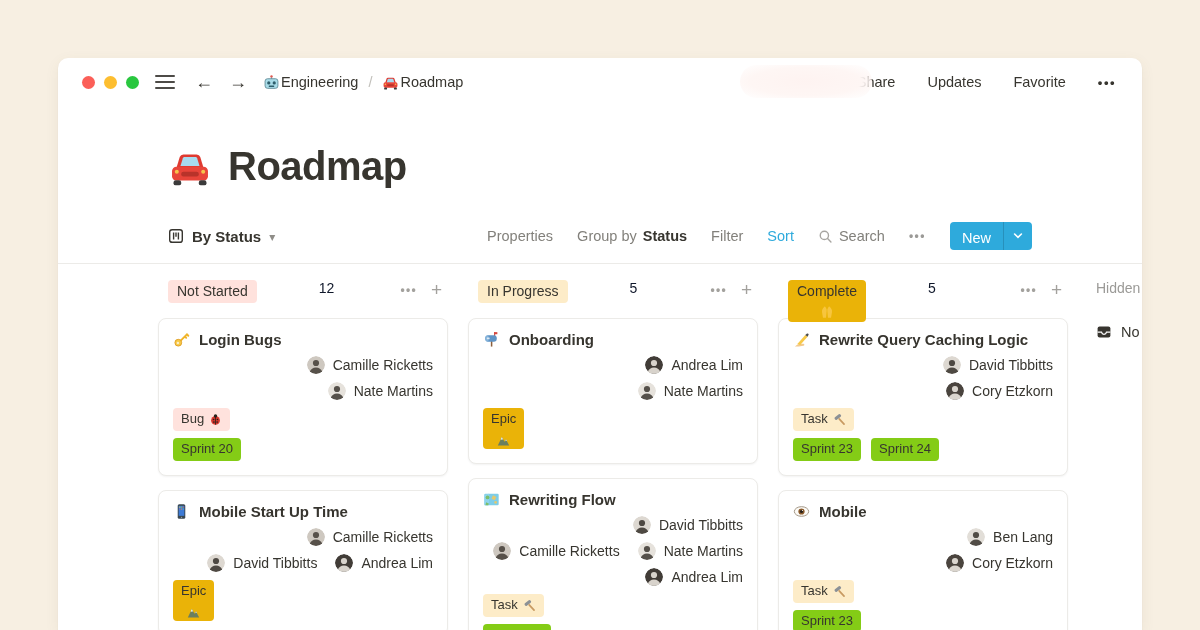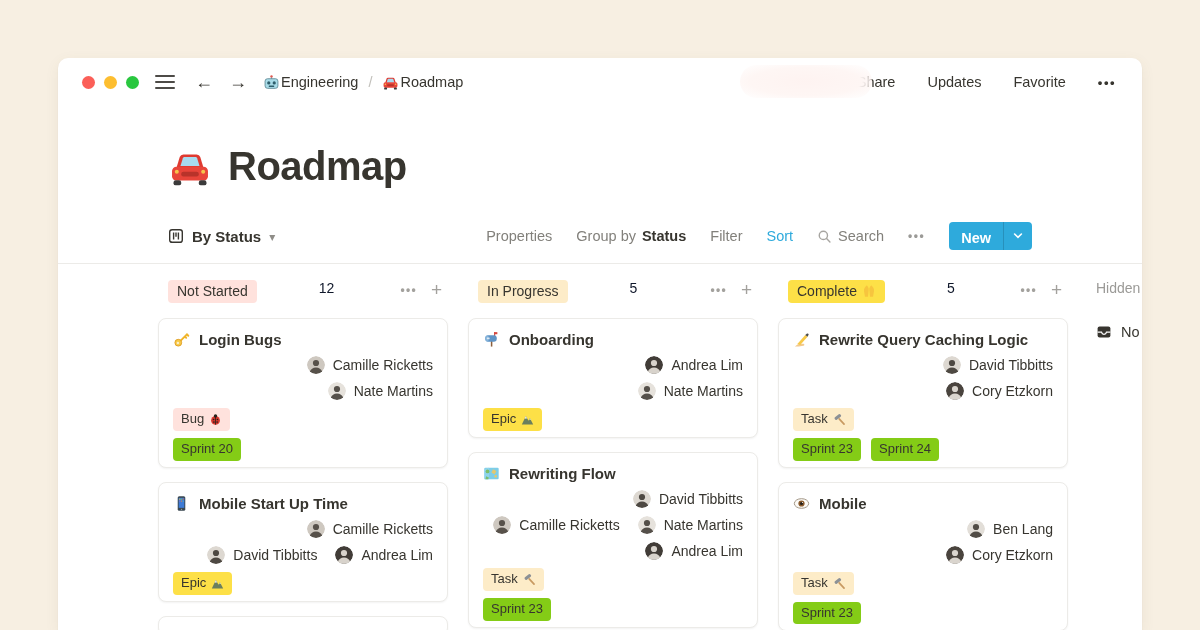--- a/index.html
+++ b/index.html
@@ -29,42 +29,42 @@
   
   .viewbar{display:flex;align-items:center;justify-content:space-between;padding:0 110px;margin-top:32px;height:30px;}
   .view-current{display:flex;align-items:center;gap:8px;font-size:15px;font-weight:700;cursor:pointer;}
   .view-chevron{color:#8f8d88;font-size:12px;margin-top:2px;}
   .view-menu{display:flex;align-items:center;gap:24px;font-size:14.5px;color:#82807B;}
   .vm-item{cursor:pointer;display:flex;align-items:center;gap:6px;white-space:nowrap;}
   .vm-strong{color:#37352F;font-weight:bold;}
   .vm-active{color:#2EAADC;}
   .vm-dots{letter-spacing:1.5px;font-weight:700;font-size:12px;color:#9B9A97;cursor:pointer;}
   .new-btn{display:flex;align-items:stretch;background:#2EAADC;border-radius:4px;overflow:hidden;color:#fff;height:28px;cursor:pointer;}
-  .new-btn .lbl{display:flex;align-items:center;padding:16px 12px;font-size:14.5px;font-weight:700;}
+  .new-btn .lbl{display:flex;align-items:center;padding:16px 12px;font-size:14.5px;font-weight:400;}
   .new-btn .chev{display:flex;align-items:center;padding:0 9px;border-left:1px solid rgba(0,0,0,.15);font-size:11px;}
   .divider{border-bottom:1px solid #ECEBE8;margin-top:12px;}
   
   .board{display:flex;gap:20px;padding:16px 0 0 100px;align-items:flex-start;}
   .col{width:290px;flex:0 0 auto;}
   .col-head{display:flex;align-items:flex-start;height:26px;margin-bottom:12px;padding-left:10px;gap:48px;}
   .pill{display:inline-flex;align-items:center;gap:5px;border-radius:4px;padding:3px 9px;font-size:14px;line-height:1.2;cursor:pointer;}
   .col-count{margin-left:14px;font-size:14px;color:#0f172a;}
   .col-ctrl{margin-left:auto;display:flex;align-items:center;gap:14px;padding-right:6px;}
   .col-dots{letter-spacing:1.3px;font-weight:700;font-size:12px;color:#A3A19D;cursor:pointer;}
   .col-plus{font-size:19px;color:#A3A19D;font-weight:400;cursor:pointer;line-height:1;}
   .card{background:#fff;border:1px solid #ECEBE8;border-radius:8px;
-    box-shadow:0 1px 2px rgba(15,15,15,.05);padding:12px 14px 6px;margin-bottom:14px;cursor:pointer;}
+    box-shadow:0 1px 2px rgba(15,15,15,.05);padding:12px 14px 14px;margin-bottom:14px;cursor:pointer;}
   .card-title{display:flex;align-items:center;gap:9px;font-size:15px;font-weight:600;margin-bottom:6px;}
   .prow{display:flex;align-items:center;gap:18px;margin:8px 0;flex-wrap:nowrap;justify-content:flex-end;}
   .person{display:flex;align-items:center;gap:8px;font-size:14px;white-space:nowrap;}
   .tag-row{margin-top:7px;display:flex;gap:10px;}
   .tag{display:inline-flex;align-items:center;gap:5px;border-radius:4px;padding:2px 8px;font-size:13px;line-height:1.45;}
   .bg-pink{background:#FFE2DD;}
   .bg-yellow{background:#FDECC8;}
-  .bg-green{background:#fde047;}
+  .bg-green{background:#eab308;flex-direction:column;}
   .bg-gray{background:#84cc16;}
   .hidden-col .col-head{color:#9B9A97;font-size:14px;padding-left:8px;}
   .hidden-row{display:flex;align-items:center;gap:9px;margin-top:18px;padding-left:8px;font-size:14.5px;font-weight:500;cursor:pointer;white-space:nowrap;}
   .ic{display:inline-flex;align-items:center;justify-content:center;flex:0 0 auto;}
   .ic svg{width:100%;height:100%;display:block;}
   .avatar{width:18px;height:18px;border-radius:50%;overflow:hidden;flex:0 0 auto;}
 </style>
 </head>
 <body>
 

